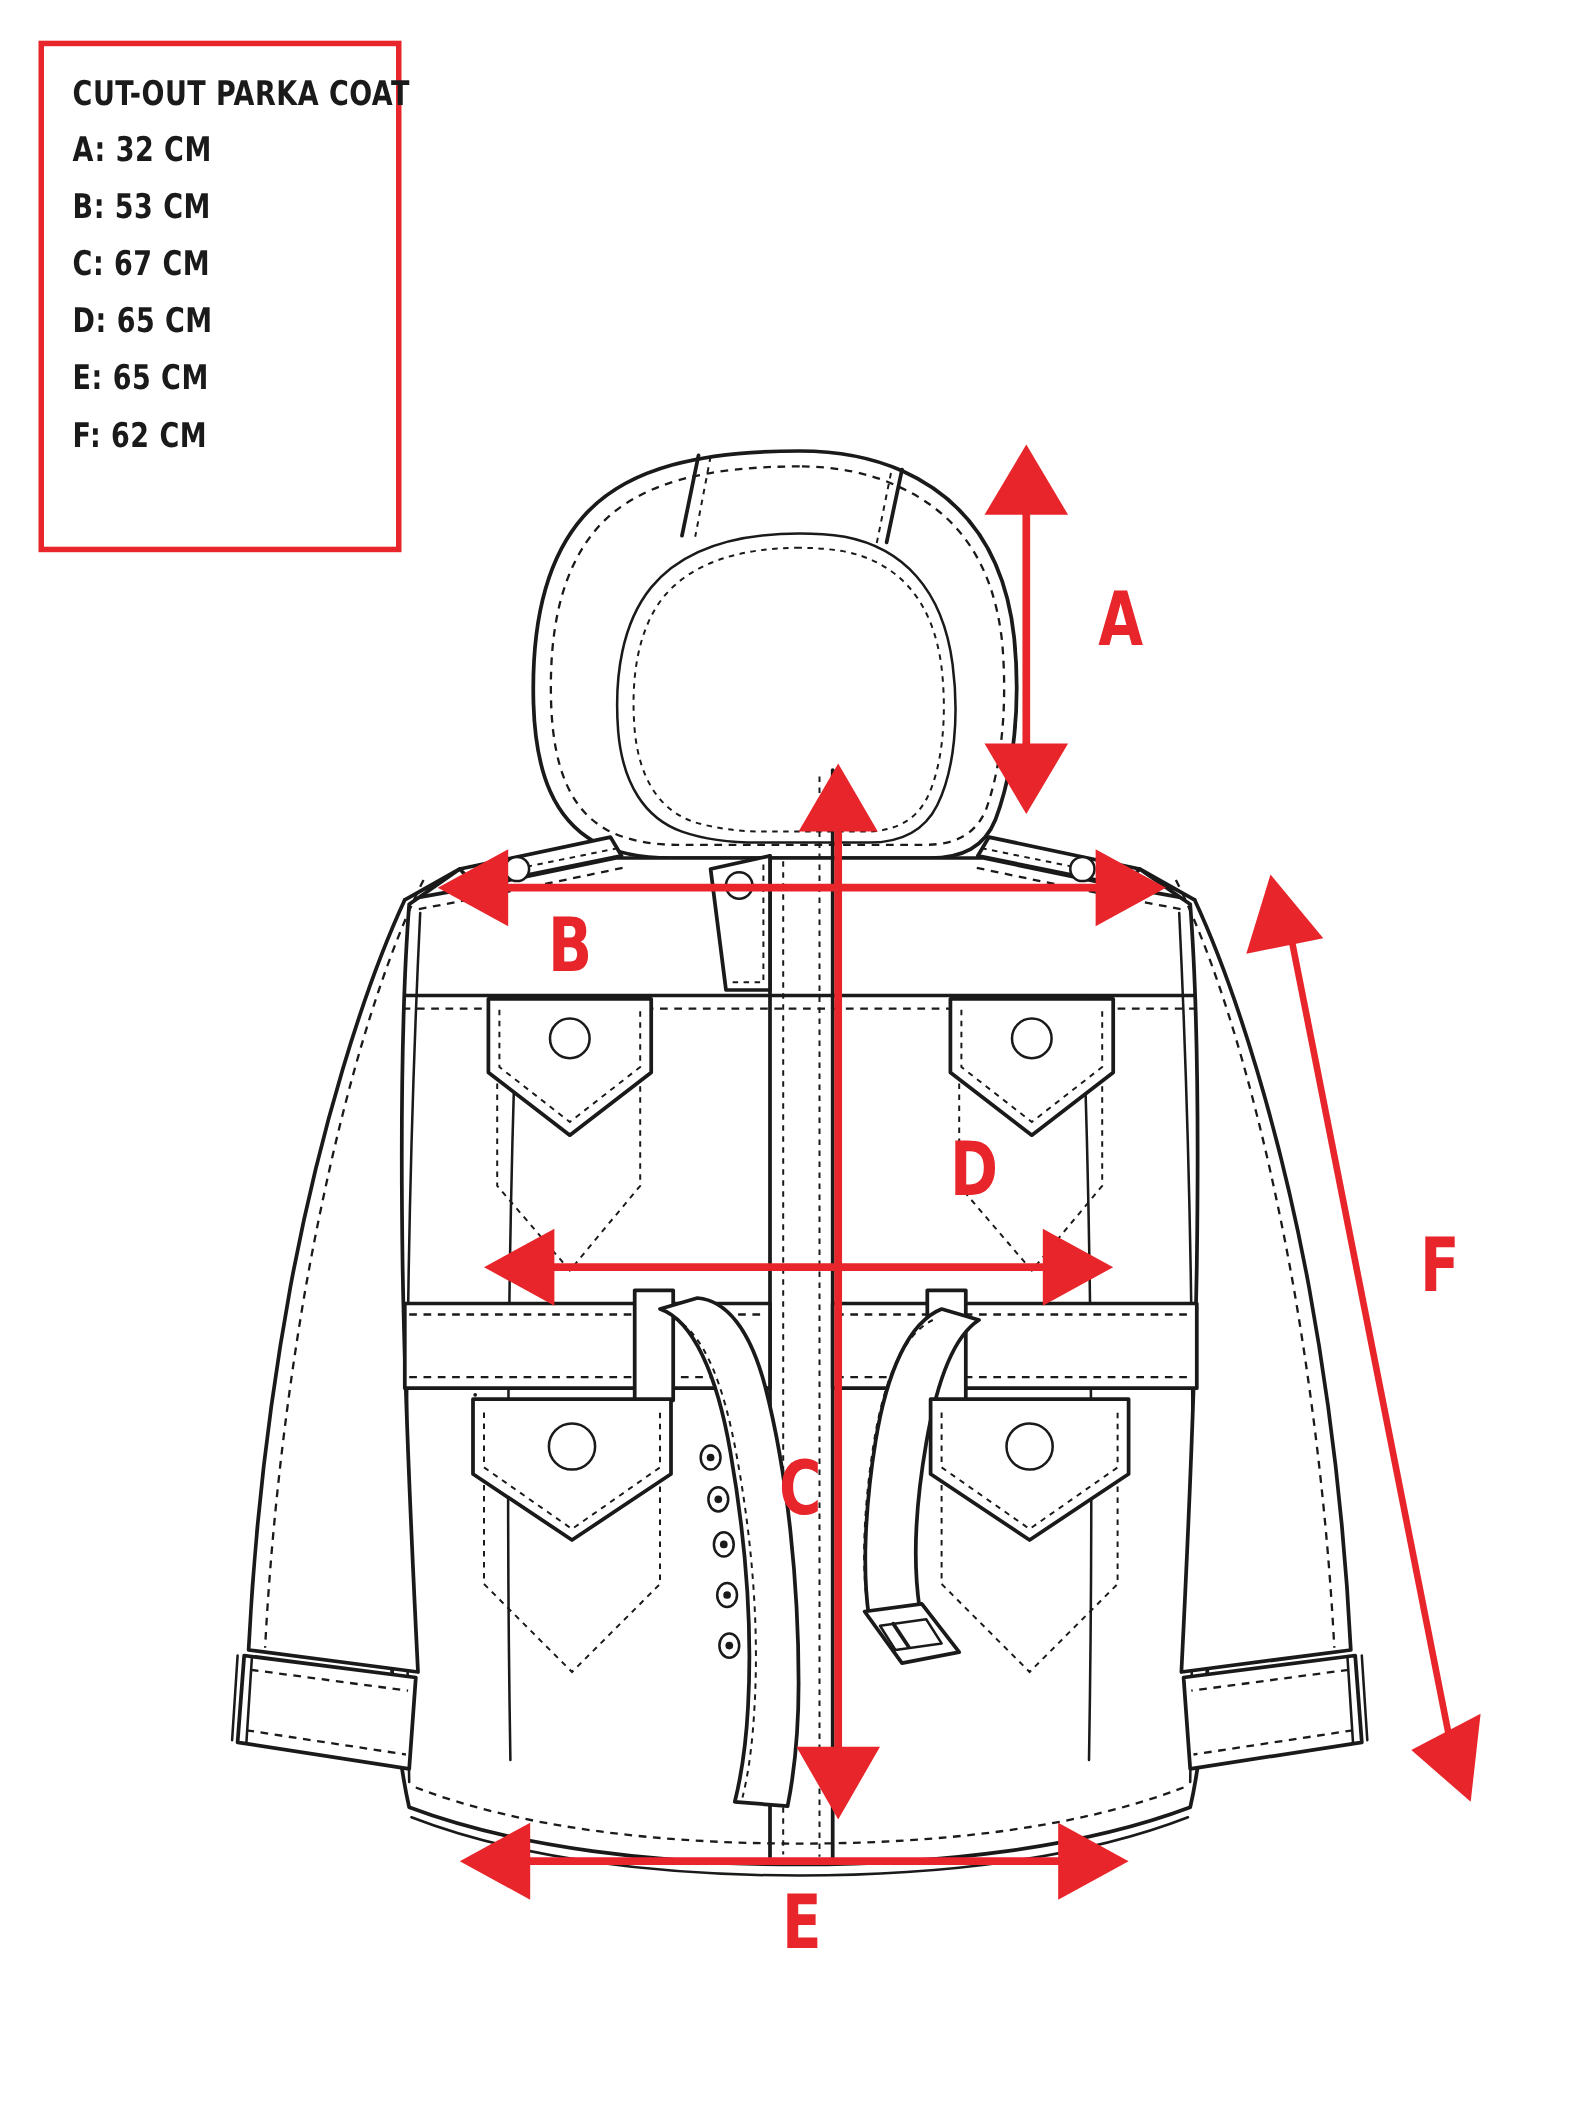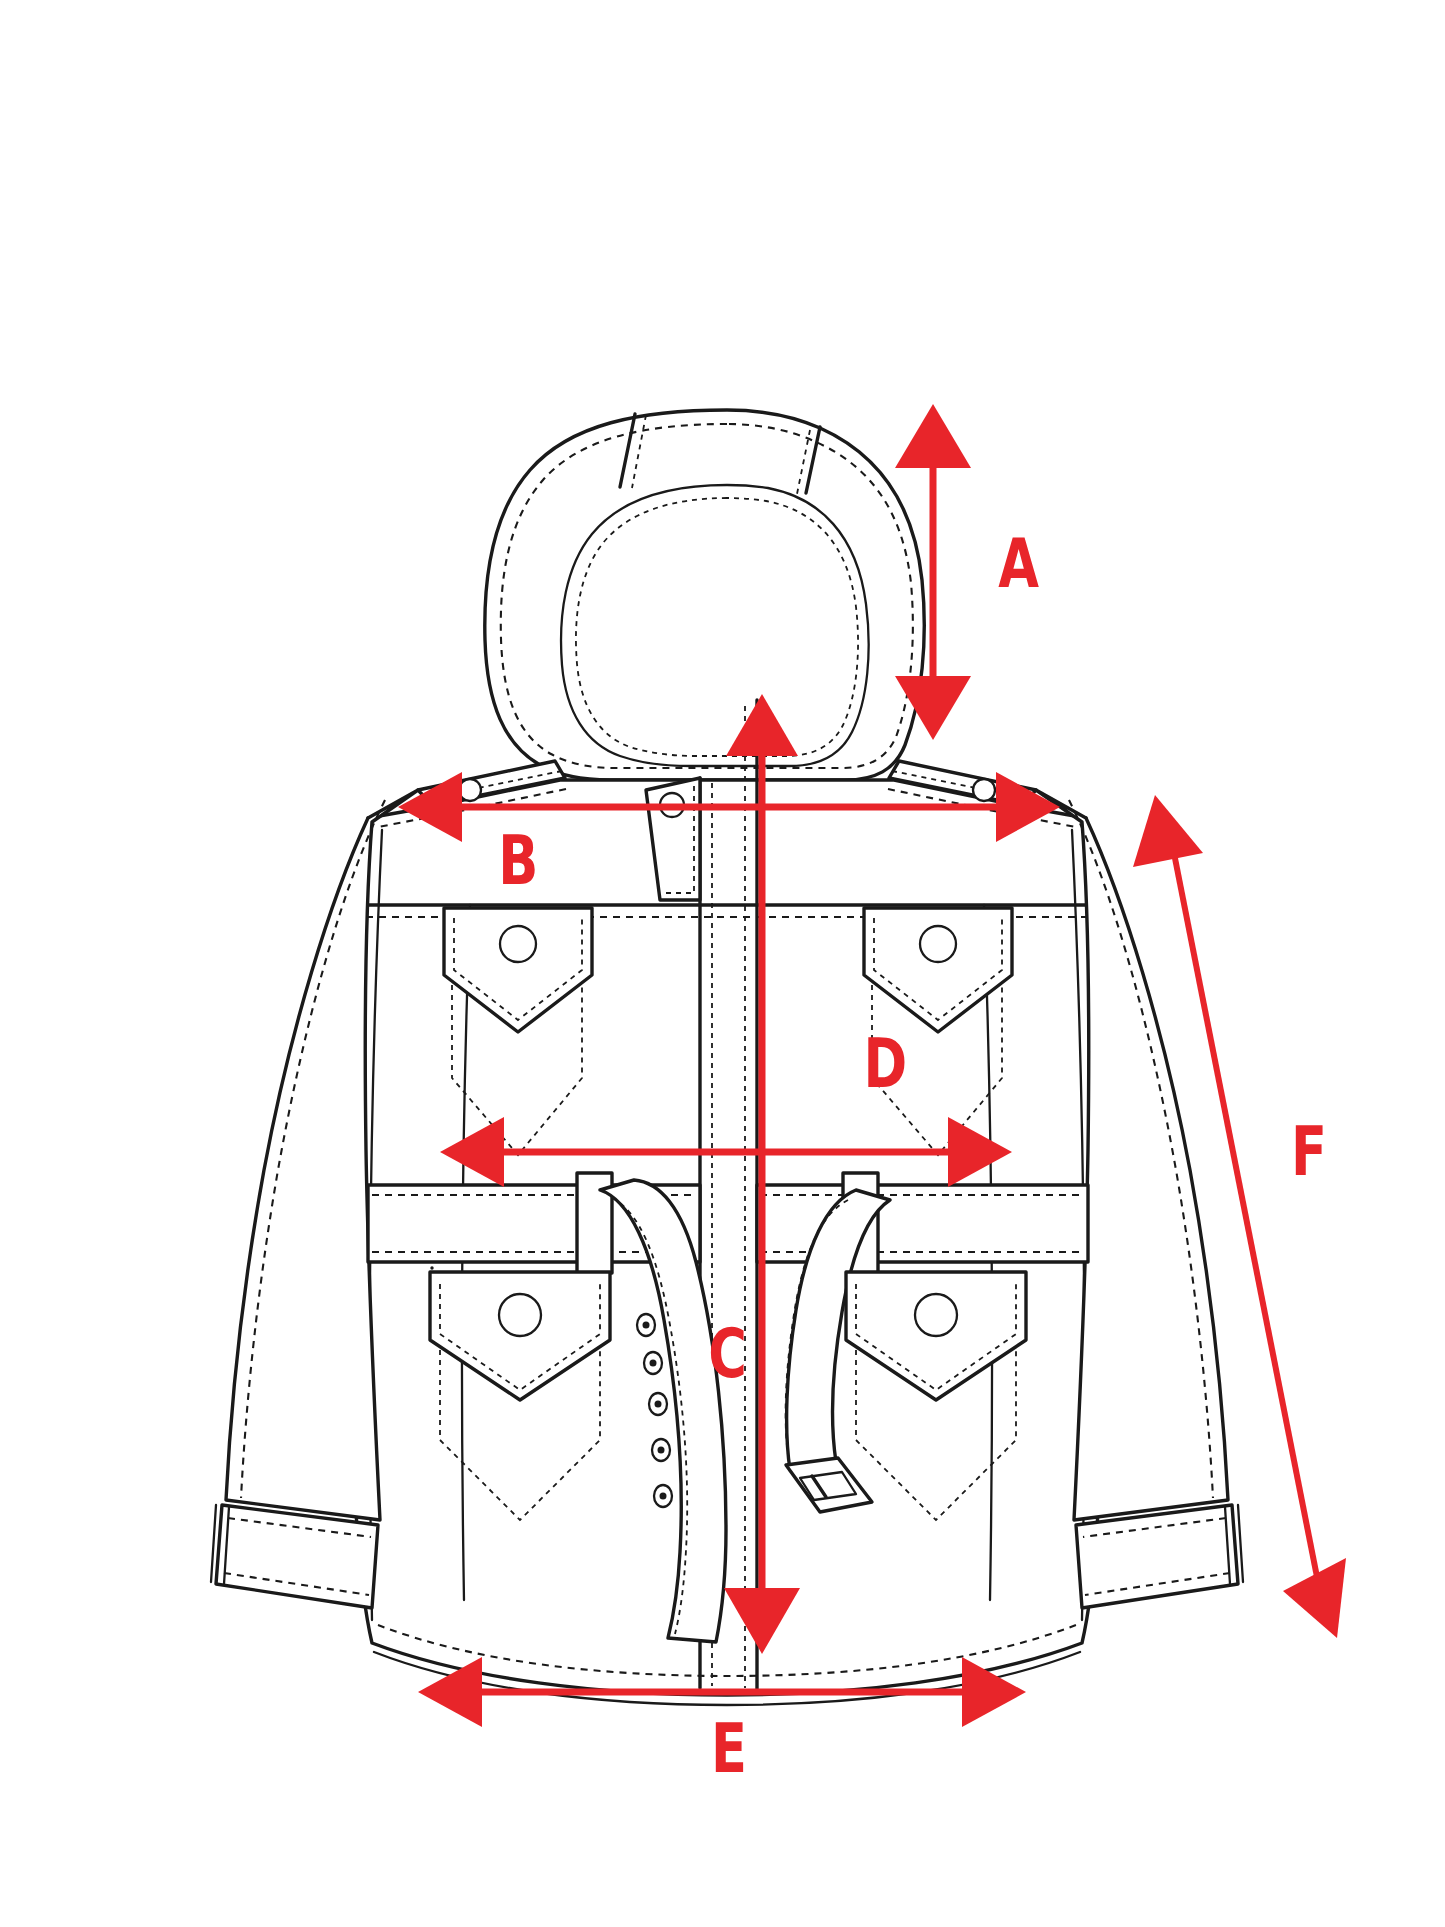--- a/index.html
+++ b/index.html
@@ -343,20 +343,31 @@
       <polygon class="arw" points="1026,1692 962,1657 962,1727"></polygon>
     </g>
 
     <g>
       <line class="arlT" x1="1171" y1="838" x2="1318" y2="1582"></line>
       <polygon class="arw" points="1155,795 1133,867 1203,853"></polygon>
       <polygon class="arw" points="1337,1638 1346,1558 1283,1591"></polygon>
     </g>
   </svg>
 
+  <div id="legend-box">
+    <div id="legend-inner">
+      <div class="legend-title">CUT-OUT PARKA COAT</div>
+      <div class="legend-row">A: 32 CM</div>
+      <div class="legend-row">B: 53 CM</div>
+      <div class="legend-row">C: 67 CM</div>
+      <div class="legend-row">D: 65 CM</div>
+      <div class="legend-row">E: 65 CM</div>
+      <div class="legend-row">F: 62 CM</div>
+    </div>
+  </div>
 
   <div class="dim-label" id="label-a">A</div>
   <div class="dim-label" id="label-b">B</div>
   <div class="dim-label" id="label-c">C</div>
   <div class="dim-label" id="label-d">D</div>
   <div class="dim-label" id="label-e">E</div>
   <div class="dim-label" id="label-f">F</div>
 
 </div>
 

